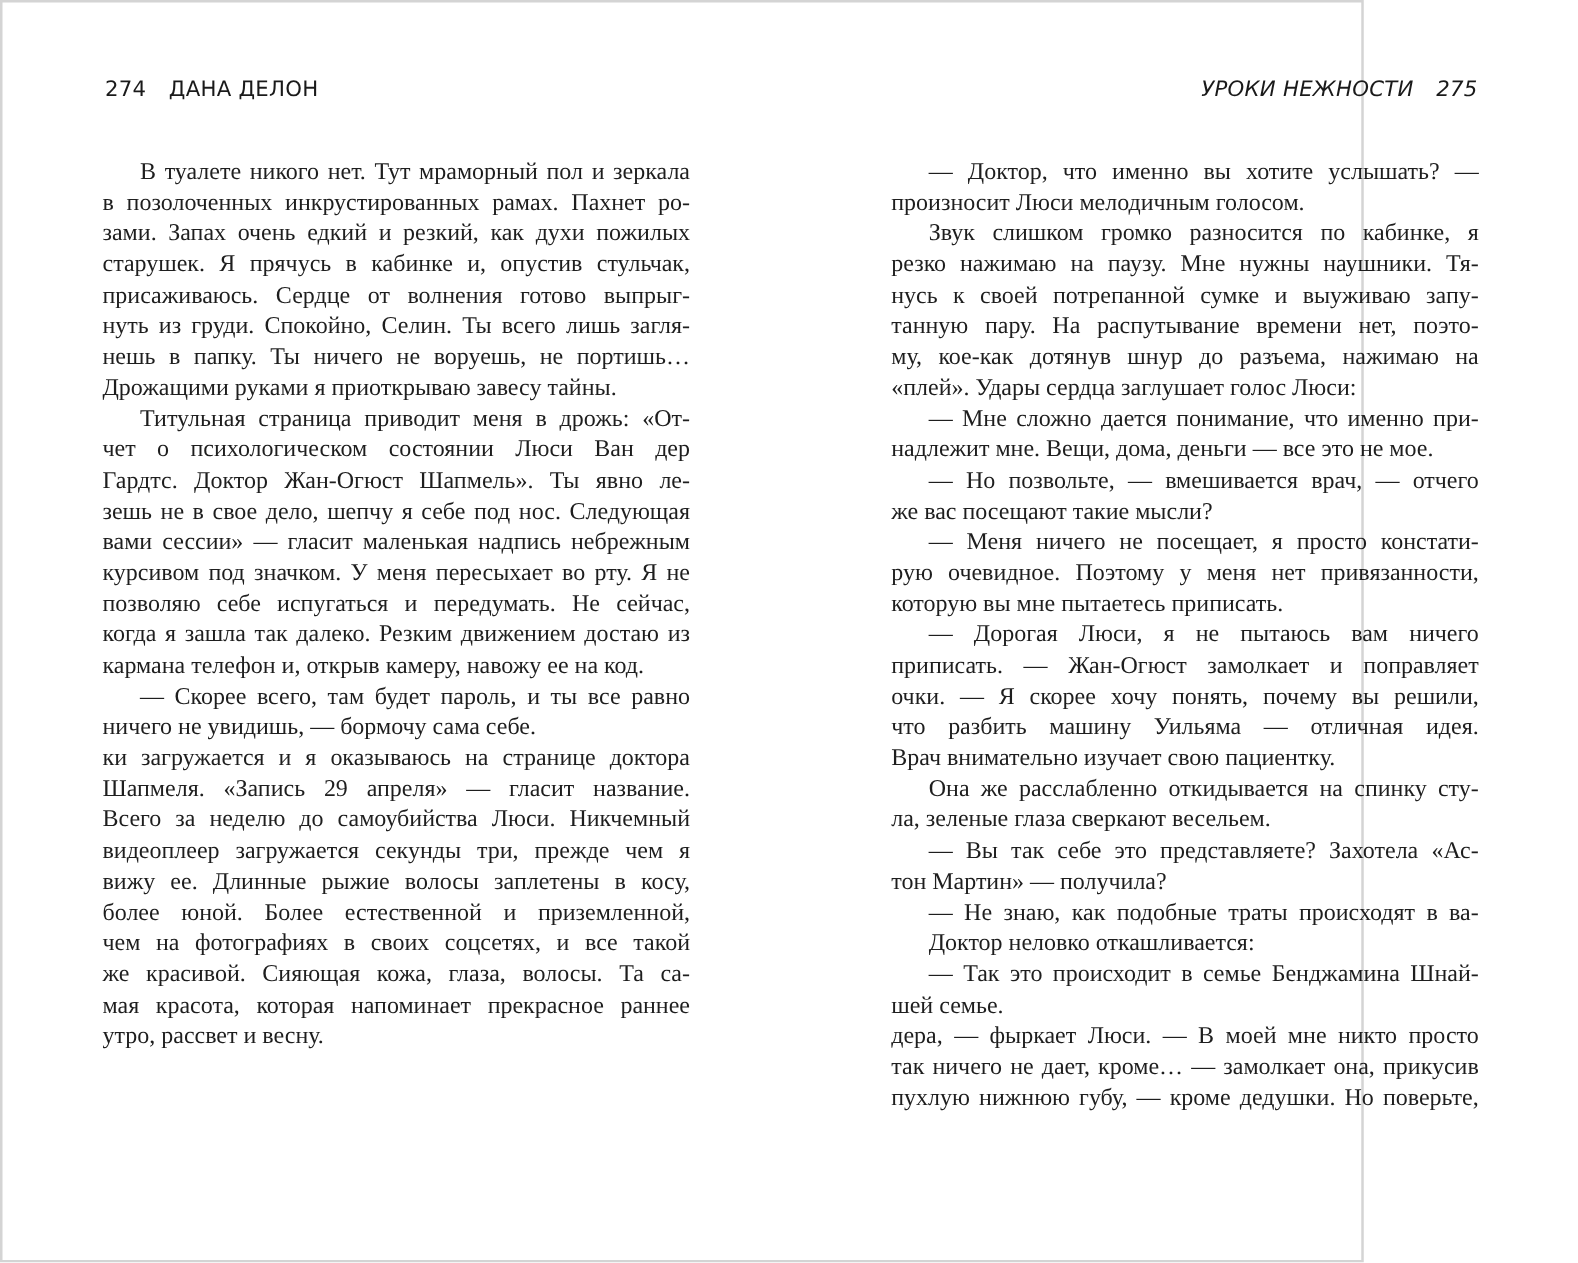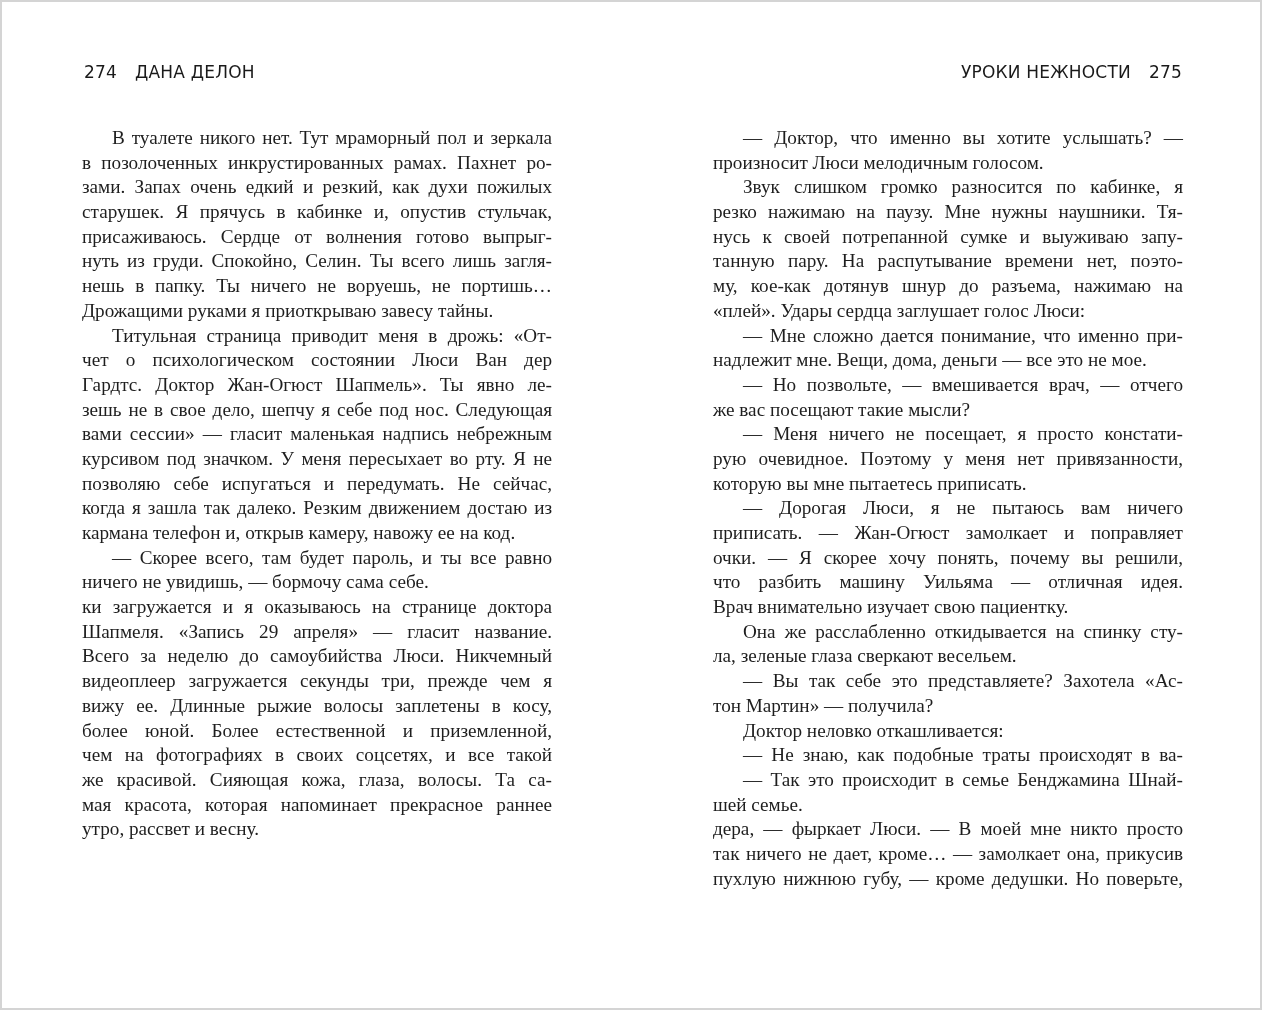--- a/index.html
+++ b/index.html
@@ -1,30 +1,30 @@
 <!DOCTYPE html>
 <html><head>
 <meta charset="utf-8">
 <style>
   html, body { margin: 0; padding: 0; background: #ffffff; }
   body { width: 1262px; height: 1010px; overflow: hidden; position: relative; }
   .frame {
-    position: absolute; left: 0; top: 0; width: 1262px; height: 1010px;
+    position: absolute; left: 0; top: 0; width: 1091px; height: 1010px;
     box-sizing: border-box; border: 2px solid #d4d4d4; background: #fff;
   }
   .page { position: absolute; top: 0; height: 1010px; }
   .page-left { left: 0; width: 631px; }
   .page-right { left: 631px; width: 631px; }
   .header {
     position: absolute; top: 60px;
     font-family: "DejaVu Sans", sans-serif; font-size: 17px; color: #1a1a1a;
     letter-spacing: 0.2px; white-space: nowrap;
   }
   .page-left .header { left: 82px; }
-  .page-right .header { right: 82px; text-align: left; }
+  .page-right .header { right: 82px; text-align: left; font-style: italic; }
   .header .num { display: inline-block; }
   .header .gap { display: inline-block; width: 18px; }
   .body-text {
     position: absolute; top: 124px; width: 470px;
     font-family: "Liberation Serif", "DejaVu Serif", serif;
     font-size: 19.2px; line-height: 24.7px; color: #1e1e1e;
   }
   .page-left .body-text { left: 80px; }
   .page-right .body-text { left: 80px; }
   .line { display: block; height: 24.7px; white-space: nowrap; text-align: justify; text-align-last: justify; }
@@ -95,22 +95,22 @@
         <span class="line last">которую вы мне пытаетесь приписать.</span>
         <span class="line indent">— Дорогая Люси, я не пытаюсь вам ничего</span>
         <span class="line">приписать. — Жан-Огюст замолкает и поправляет</span>
         <span class="line">очки. — Я скорее хочу понять, почему вы решили,</span>
         <span class="line">что разбить машину Уильяма — отличная идея.</span>
         <span class="line last">Врач внимательно изучает свою пациентку.</span>
         <span class="line indent">Она же расслабленно откидывается на спинку сту-</span>
         <span class="line last">ла, зеленые глаза сверкают весельем.</span>
         <span class="line indent">— Вы так себе это представляете? Захотела «Ас-</span>
         <span class="line last">тон Мартин» — получила?</span>
+        <span class="line indent">— Не знаю, как подобные траты происходят в ва-</span>
         <span class="line indent last">Доктор неловко откашливается:</span>
-        <span class="line indent">— Не знаю, как подобные траты происходят в ва-</span>
         <span class="line indent">— Так это происходит в семье Бенджамина Шнай-</span>
         <span class="line last">шей семье.</span>
         <span class="line">дера, — фыркает Люси. — В моей мне никто просто</span>
         <span class="line">так ничего не дает, кроме… — замолкает она, прикусив</span>
         <span class="line">пухлую нижнюю губу, — кроме дедушки. Но поверьте,</span>
       </div>
   </div>
 
 </div>
 

